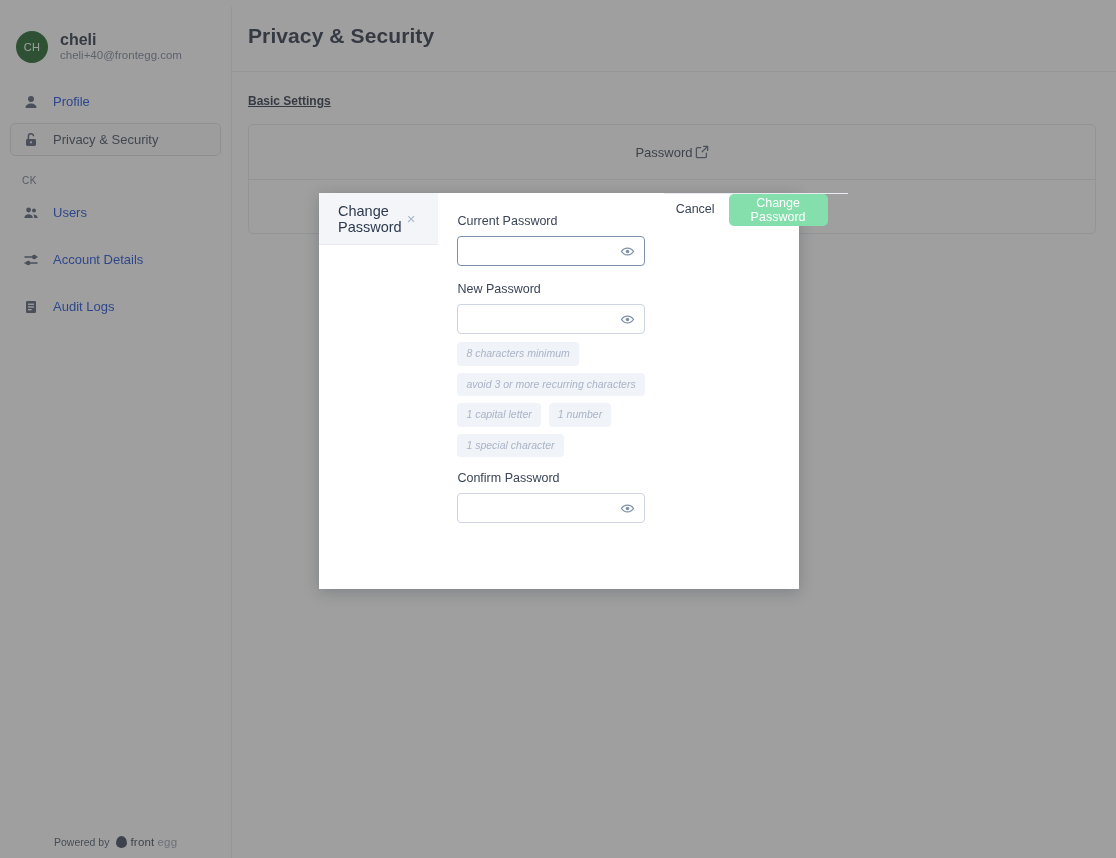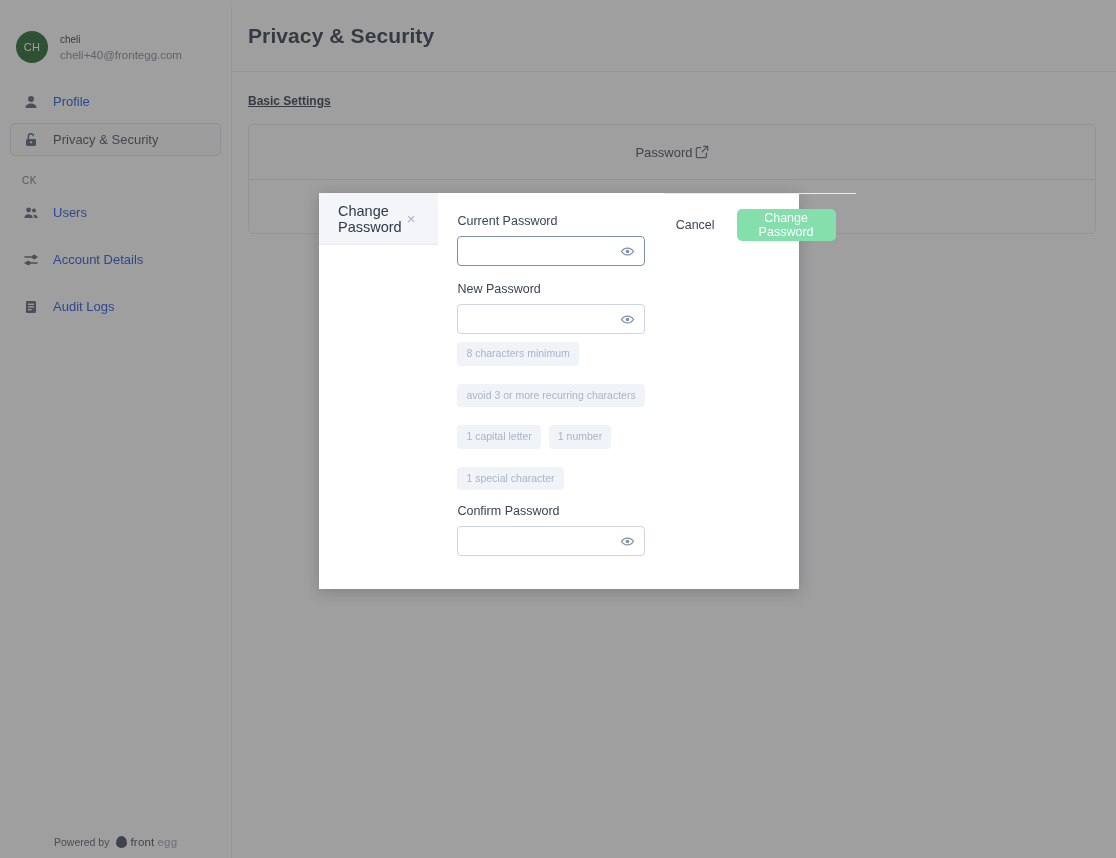--- a/index.html
+++ b/index.html
@@ -48,22 +48,22 @@
     color: #ffffff;
     font-size: 11px;
     letter-spacing: .4px;
     display: flex;
     align-items: center;
     justify-content: center;
     flex: 0 0 32px;
   }
   .user-meta { min-width: 0; }
   .user-name {
-    font-size: 10px;
-    font-weight: normal;
+    font-size: 16px;
+    font-weight: bold;
     color: #2b3445;
     line-height: 16px;
   }
   .user-email {
     font-size: 11.5px;
     color: #7a8496;
     line-height: 15px;
     white-space: nowrap;
   }
 
@@ -285,40 +285,41 @@
     display: flex;
     align-items: center;
     justify-content: center;
     color: #7e90a9;
     cursor: pointer;
   }
 
   .chips {
     display: flex;
     flex-wrap: wrap;
-    gap: 18px 8px;
+    gap: 7px 8px;
     margin: -8px 0 14px 0;
+    font-style: italic;
   }
   .chip {
     background: #f0f3f8;
     color: #aab4c6;
     font-size: 10.5px;
     line-height: 1;
     padding: 6px 9px 7px 9px;
     border-radius: 4px;
     white-space: nowrap;
   }
 
   .modal-footer {
     height: 62px;
     border-top: 1px solid #e8ebf0;
     display: flex;
-    align-items: center;
+    align-items: flex-start;
     justify-content: flex-end;
-    gap: 10px;
+    gap: 2px;
     padding: 0 20px 0 0;
     flex: 0 0 62px;
   }
   .btn-cancel {
     background: transparent;
     border: none;
     font-size: 12.5px;
     color: #3b4457;
     cursor: pointer;
     padding: 8px 12px;

